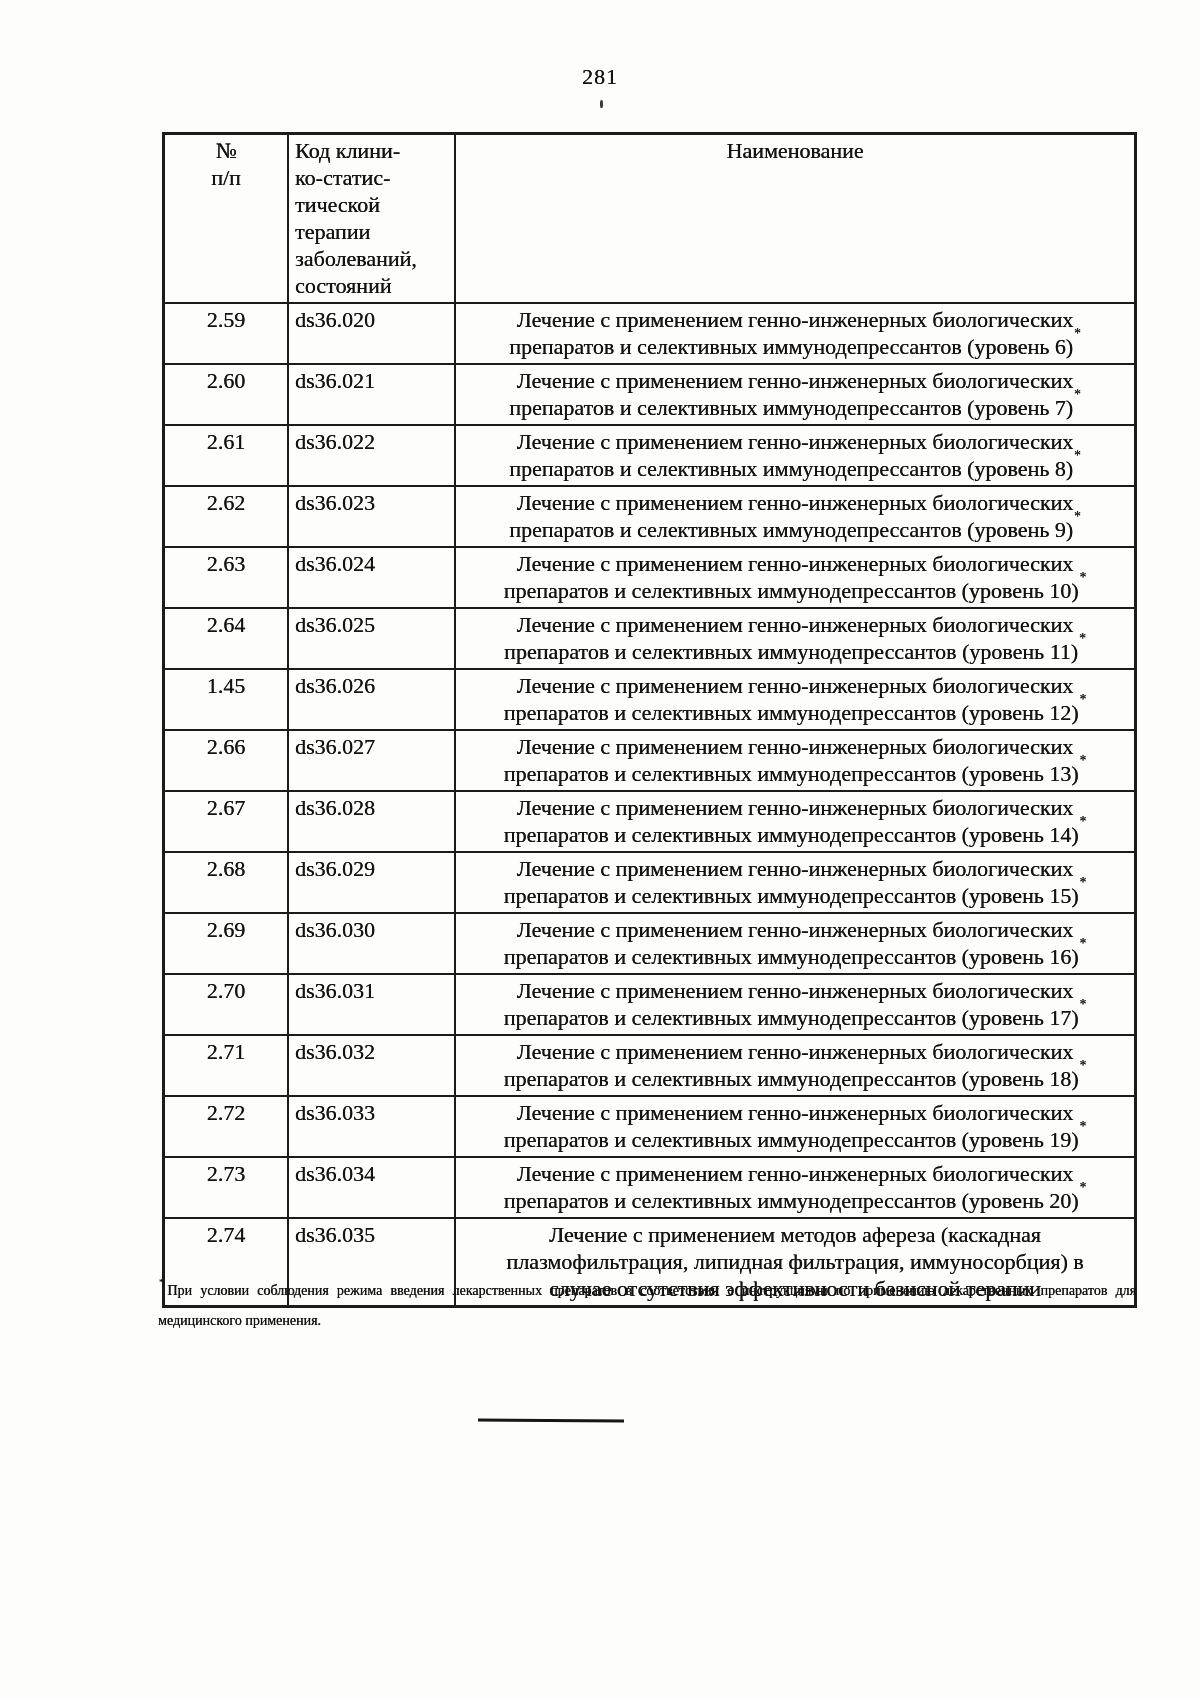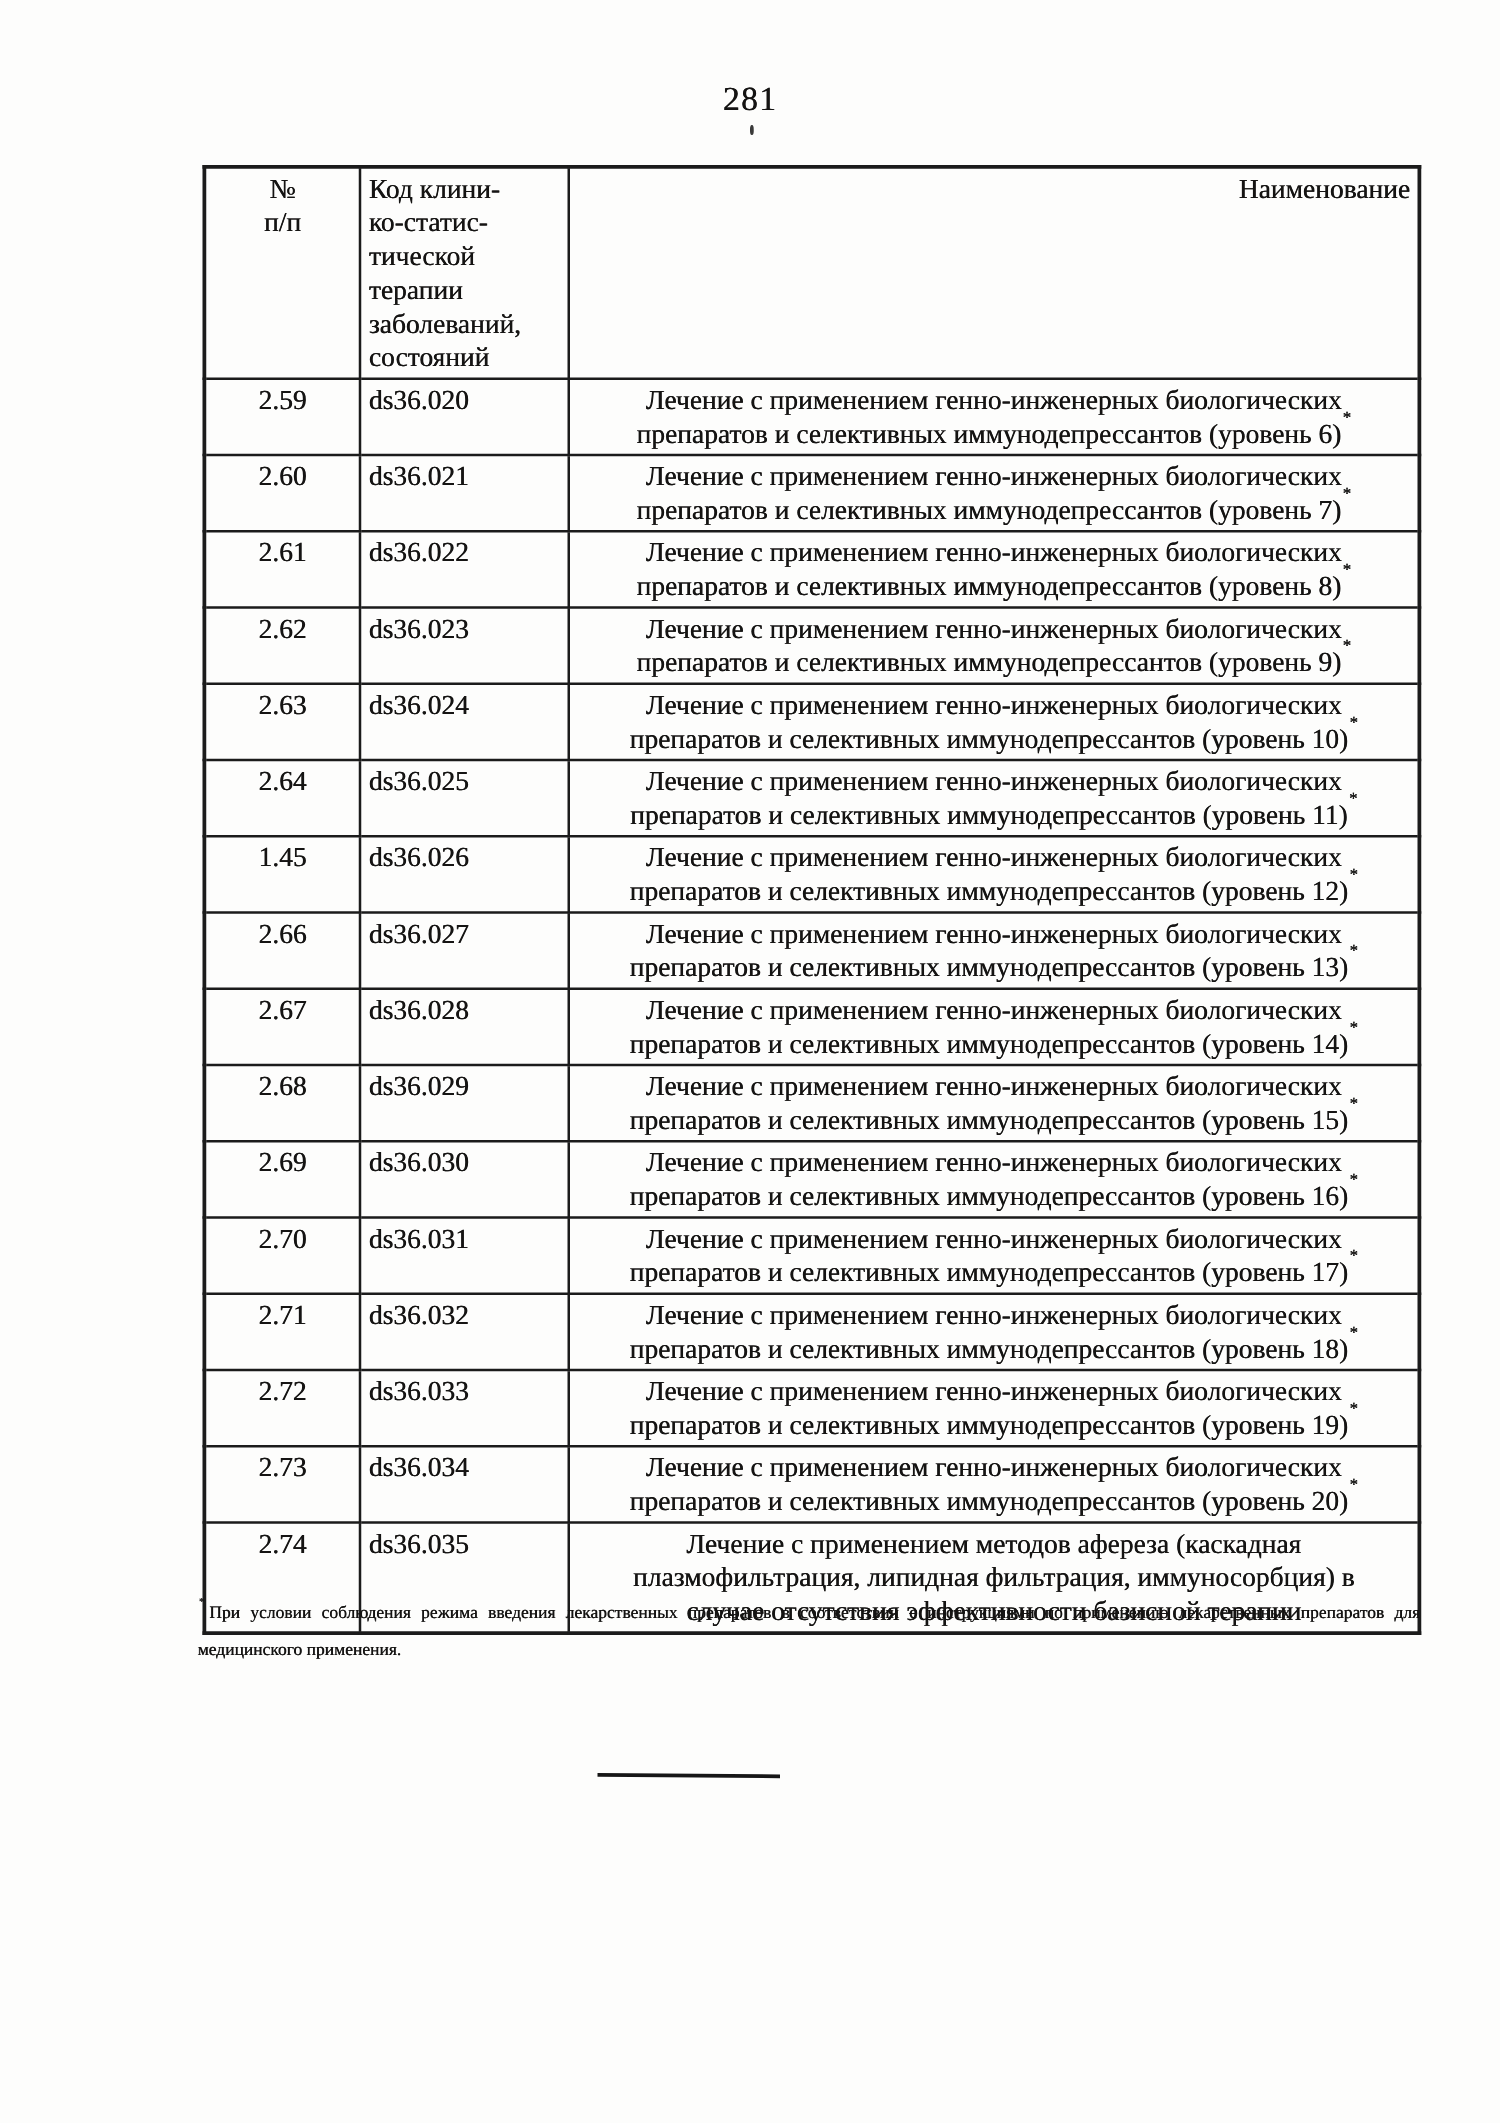--- a/index.html
+++ b/index.html
@@ -5,37 +5,37 @@
   html,body{margin:0;padding:0;background:#e8e8e8;}
   .page{
     position:relative;width:1200px;height:1698px;margin:0 auto;
     background:#fdfdfc;color:#151413;
     font-family:"Liberation Serif","DejaVu Serif",serif;
     text-shadow:0.3px 0 0 currentColor;
     overflow:hidden;
   }
   .page-number{
     position:absolute;top:64px;left:0;width:100%;
-    text-align:center;font-size:27px;letter-spacing:1px;
+    text-align:center;font-size:22px;letter-spacing:1px;
   }
   .speck{position:absolute;background:#3a3a3a;border-radius:45%;}
   table.ksg{
     position:absolute;left:162px;top:132px;width:975px;
     border-collapse:collapse;border:3px solid #1b1b1b;
     font-size:22px;line-height:27px;
   }
   table.ksg th,table.ksg td{
     border:2px solid #1b1b1b;
     vertical-align:top;font-weight:normal;
     padding:2px 6px 3px;
   }
   .c1{width:110px;text-align:center;}
   .c2{width:153px;text-align:left;}
   td.c3{text-align:center;padding-left:10px;padding-right:10px;}
-  th.c3{text-align:right;}
+  th.c3{text-align:center;}
   .nm{white-space:nowrap;}
   sup.ast{
     font-size:62%;line-height:0;position:relative;top:-0.55em;
     margin-left:1px;
   }
   .footnote{
     position:absolute;left:158px;top:1276px;width:978px;
     font-size:14px;line-height:30px;text-align:justify;
   }
   .footnote sup.ast{margin-right:4px;top:-0.45em;}

